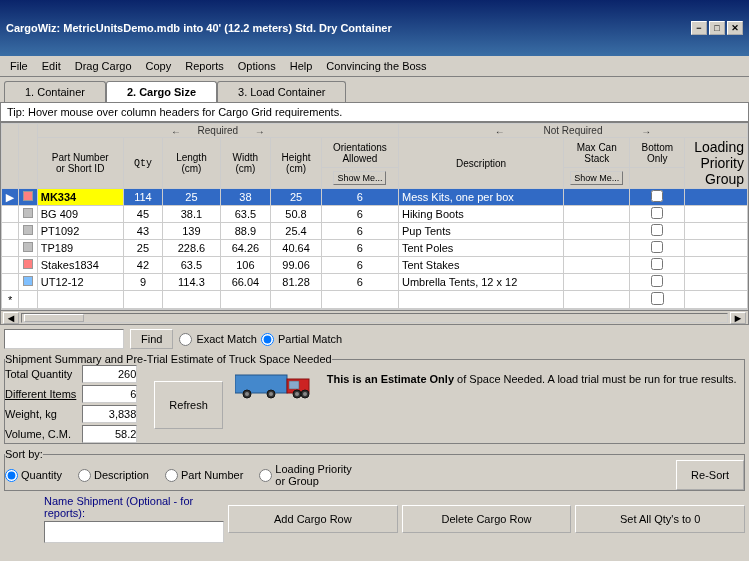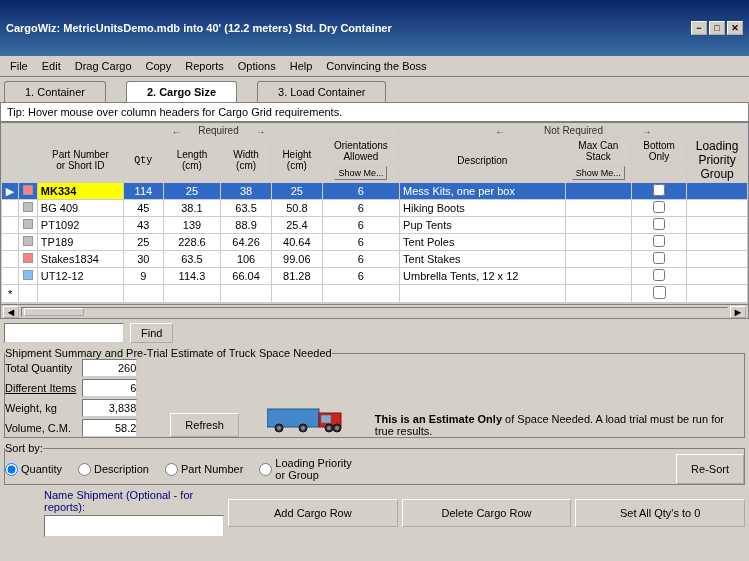--- a/index.html
+++ b/index.html
@@ -32,21 +32,21 @@
     .menu-item {
       padding: 2px 6px;
       cursor: pointer;
       font-size: 11px;
     }
     
     .tabs-row {
       display: flex;
       background: #d4d0c8;
       padding: 4px 4px 0;
-      gap: 20px;
+      gap: 0;
     }
     .tab {
       padding: 4px 20px;
       border: 1px solid #808080;
       border-bottom: none;
       background: #d4d0c8;
       cursor: pointer;
       font-size: 11px;
       border-top-left-radius: 3px;
       border-top-right-radius: 3px;
@@ -157,21 +157,21 @@
     }
     
     .radio-group {
       display: flex;
       align-items: center;
       gap: 4px;
       font-size: 11px;
     }
     
     .refresh-btn {
-      height: 24px;
+      height: 48px;
       padding: 2px 14px;
       background: #d4d0c8;
       border: 1px outset #fff;
       cursor: pointer;
       font-size: 11px;
     }
     
     .resort-btn {
       height: 30px;
       padding: 2px 14px;
@@ -280,21 +280,21 @@
         <tr>
           <th rowspan="2" style="font-size:10px;">Part Number<br>or Short ID</th>
           <th rowspan="2" style="font-size:10px;font-family:Liberation Mono, monospace;">Qty</th>
           <th rowspan="2" style="font-size:10px;">Length<br>(cm)</th>
           <th rowspan="2" style="font-size:10px;">Width<br>(cm)</th>
           <th rowspan="2" style="font-size:10px;">Height<br>(cm)</th>
           <th style="font-size:10px;">Orientations<br>Allowed</th>
           <th rowspan="2" style="font-size:10px;">Description</th>
           <th style="font-size:10px;">Max Can<br>Stack</th>
           <th style="font-size:10px;">Bottom<br>Only</th>
-          <th rowspan="2" style="font-size:12px;">Loading<br>Priority<br>Group</th>
+          <th rowspan="2" style="font-size:14px;text-align:right;">Loading<br>Priority<br>Group</th>
         </tr>
         <tr>
           <th>
             <button class="show-me-btn">Show Me...</button>
           </th>
           <th>
             <button class="show-me-btn">Show Me...</button>
           </th>
           <th></th>
         </tr>
@@ -358,21 +358,21 @@
           <td class="left-align">Tent Poles</td>
           <td></td>
           <td class="checkbox-cell"><input type="checkbox" style=""></td>
           <td></td>
         </tr>
 
         <tr>
           <td></td>
           <td><div class="colored-dot" style="background:#ff8080;"></div></td>
           <td class="left-align">Stakes1834</td>
-          <td>30</td>
+          <td>42</td>
           <td>63.5</td>
           <td>106</td>
           <td>99.06</td>
           <td>6</td>
           <td class="left-align">Tent Stakes</td>
           <td></td>
           <td class="checkbox-cell"><input type="checkbox" style=""></td>
           <td></td>
         </tr>
 
@@ -416,25 +416,31 @@
     </div>
     <div style="width:16px; height:12px; background:#d4d0c8; border:1px outset #fff; display:flex; align-items:center; justify-content:center; cursor:pointer;">►</div>
   </div>
 </div>
 
 <div class="bottom-panel">
 
   <div class="search-row">
     <input type="text" class="search-input" value="" style="">
     <button class="find-btn">Find</button>
+    <div class="radio-group">
+      <input type="radio" name="match" value="exact" style="">
+      <label>Exact Match</label>
+      <input type="radio" name="match" value="partial" checked="" style="">
+      <label>Partial Match</label>
+    </div>
   </div>
 
   <fieldset>
     <legend>Shipment Summary and Pre-Trial Estimate of Truck Space Needed</legend>
-    <div style="display:flex; gap:28px; align-items:flex-end;">
+    <div style="display:flex; gap:12px; align-items:flex-start;">
 
       <div style="display:grid; grid-template-columns: auto 60px; gap:2px 6px; align-items:center;">
         <span style="font-size:11px;">Total Quantity</span>
         <input type="text" style="width: 55px; height: 18px; border: 1px inset rgb(204, 204, 204); background: white; font-size: 11px; text-align: right;" value="260">
 
         <span style="font-size:11px;text-decoration:underline;">Different Items</span>
         <input type="text" style="width: 55px; height: 18px; border: 1px inset rgb(204, 204, 204); background: white; font-size: 11px; text-align: right;" value="6">
 
         <span style="font-size:11px;">Weight, kg</span>
         <input type="text" style="width: 55px; height: 18px; border: 1px inset rgb(204, 204, 204); background: white; font-size: 11px; text-align: right;" value="3,838">

